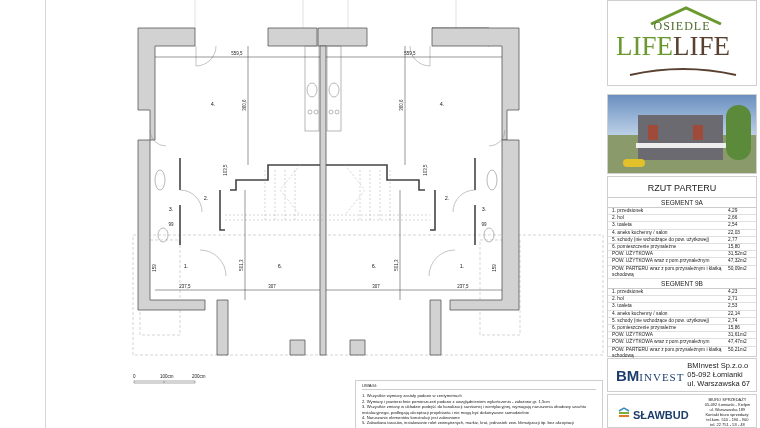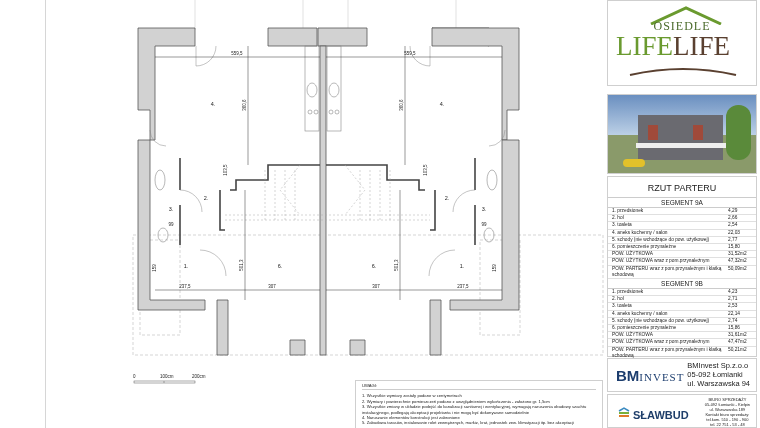--- a/index.html
+++ b/index.html
@@ -265,21 +265,21 @@
       <span class="n">POW. PARTERU wraz z pom.przynależnym i klatką schodową</span>
       <span class="v">50,21m2</span>
     </div>
 </div>
 
 <div class="panel bm">
   <div class="brand"><span>BM</span><small>INVEST</small></div>
   <div class="addr">
     <div>BMInvest Sp.z.o.o</div>
     <div>05-092 Łomianki</div>
-    <div>ul. Warszawska 94</div>
+    <div>ul. Warszawska 67</div>
   </div>
 </div>
 
 <div class="panel sb">
   <svg class="ico" viewBox="0 0 12 10">
     <path d="M1,4 L6,1 L11,4" fill="none" stroke="#3a8ac0" stroke-width="1.5"></path>
     <rect x="1" y="5" width="10" height="2" fill="#7ab03a"></rect>
     <rect x="1" y="8" width="10" height="2" fill="#e07a2a"></rect>
   </svg>
   <div class="brand" style="left:25px">SŁAWBUD</div>

